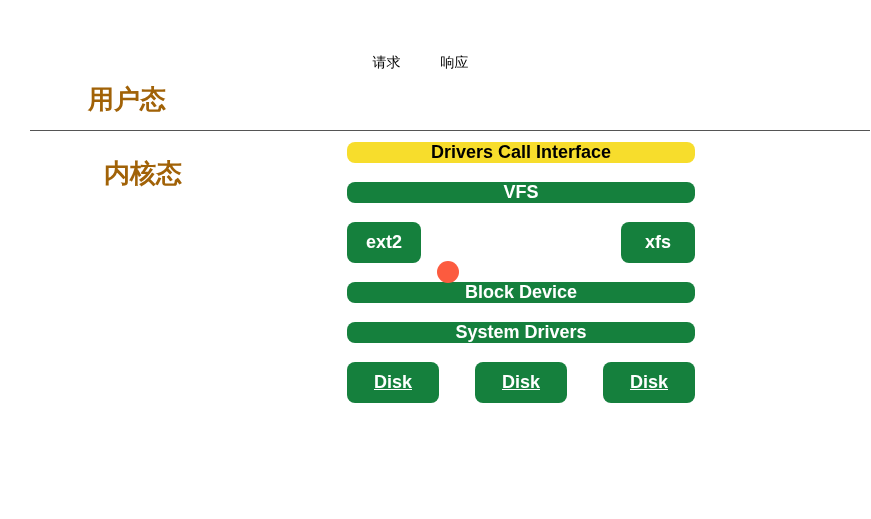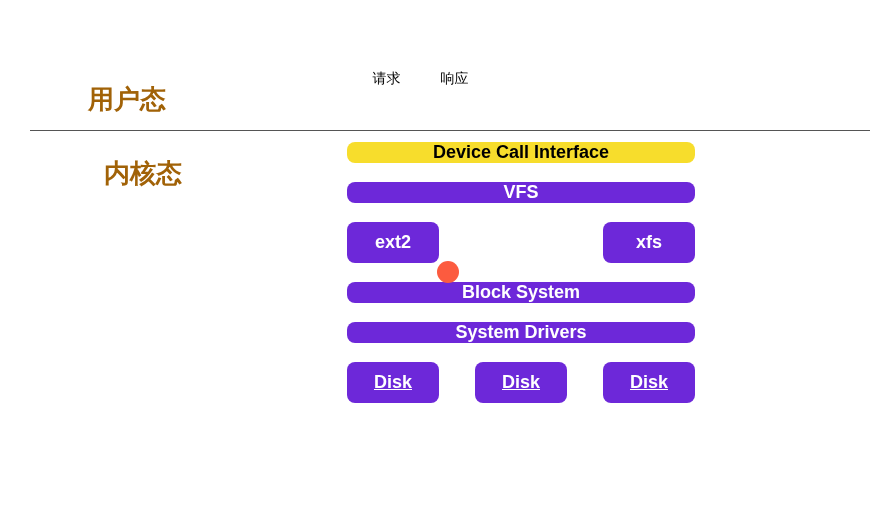--- a/index.html
+++ b/index.html
@@ -9,21 +9,21 @@
     }
     body {
       font-family: -apple-system, BlinkMacSystemFont, "Segoe UI", "PingFang SC", "Microsoft YaHei", sans-serif;
       background: #fff;
       width: 871px;
       height: 519px;
       position: relative;
     }
     .top-labels {
       position: absolute;
-      top: 70px;
+      top: 54px;
       left: 0;
       width: 100%;
       display: flex;
       justify-content: center;
       gap: 40px;
       font-size: 14px;
       color: #000;
     }
     .top-labels span:first-child {
       margin-left: -30px;
@@ -58,41 +58,41 @@
       display: flex;
       flex-direction: column;
       gap: 19px;
     }
     .row {
       display: flex;
       gap: 14px;
       justify-content: space-between;
     }
     .box {
-      background: #6d28d9;
+      background: #15803d;
       color: #fff;
       border-radius: 8px;
       font-size: 18px;
       font-weight: 600;
       display: flex;
       align-items: center;
       justify-content: center;
       height: 41px;
       flex: 1;
     }
     .box-wide {
       width: 100%;
     }
     .box-yellow {
       background: #f7dd2c;
       color: #000;
     }
     .fs-row .box {
       flex: none;
-      width: 92px;
+      width: 74px;
     }
     .fs-row {
       justify-content: space-between;
     }
     .disk-row {
       justify-content: space-between;
     }
     .disk-row .box {
       flex: none;
       width: 92px;
@@ -117,38 +117,38 @@
 
 <div class="section-label user-label">用户态</div>
 
 <div class="divider"></div>
 
 <div class="section-label kernel-label">内核态</div>
 
 <div class="stack">
 
   <div class="box box-wide box-yellow">
-    <span>Device Call Interface</span>
+    <span>Drivers Call Interface</span>
   </div>
 
   <div class="box box-wide">
     <span>VFS</span>
   </div>
 
   <div class="row fs-row">
     <div class="box">
       <span>ext2</span>
     </div>
     <div class="box">
       <span>xfs</span>
     </div>
   </div>
 
   <div class="box box-wide">
-    <span>Block System</span>
+    <span>Block Device</span>
   </div>
 
   <div class="box box-wide">
     <span>System Drivers</span>
   </div>
 
   <div class="row disk-row">
     <div class="box">
       <span>Disk</span>
     </div>

